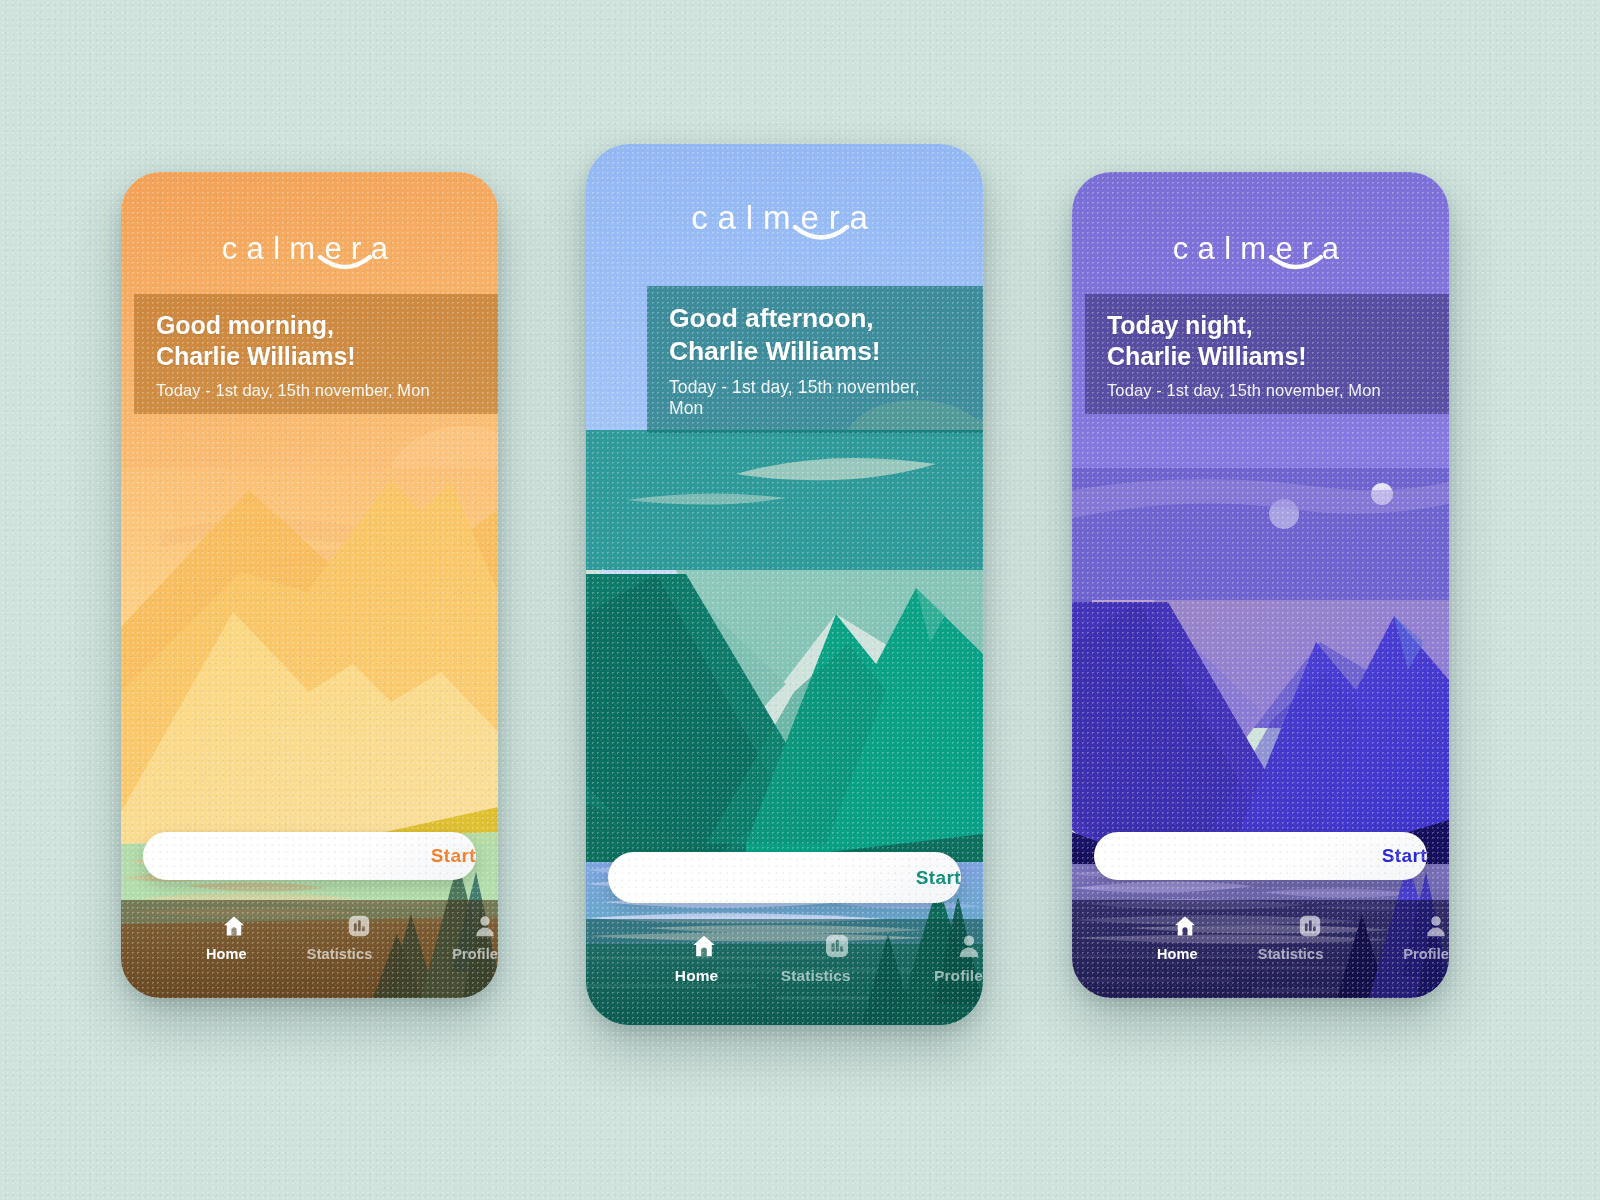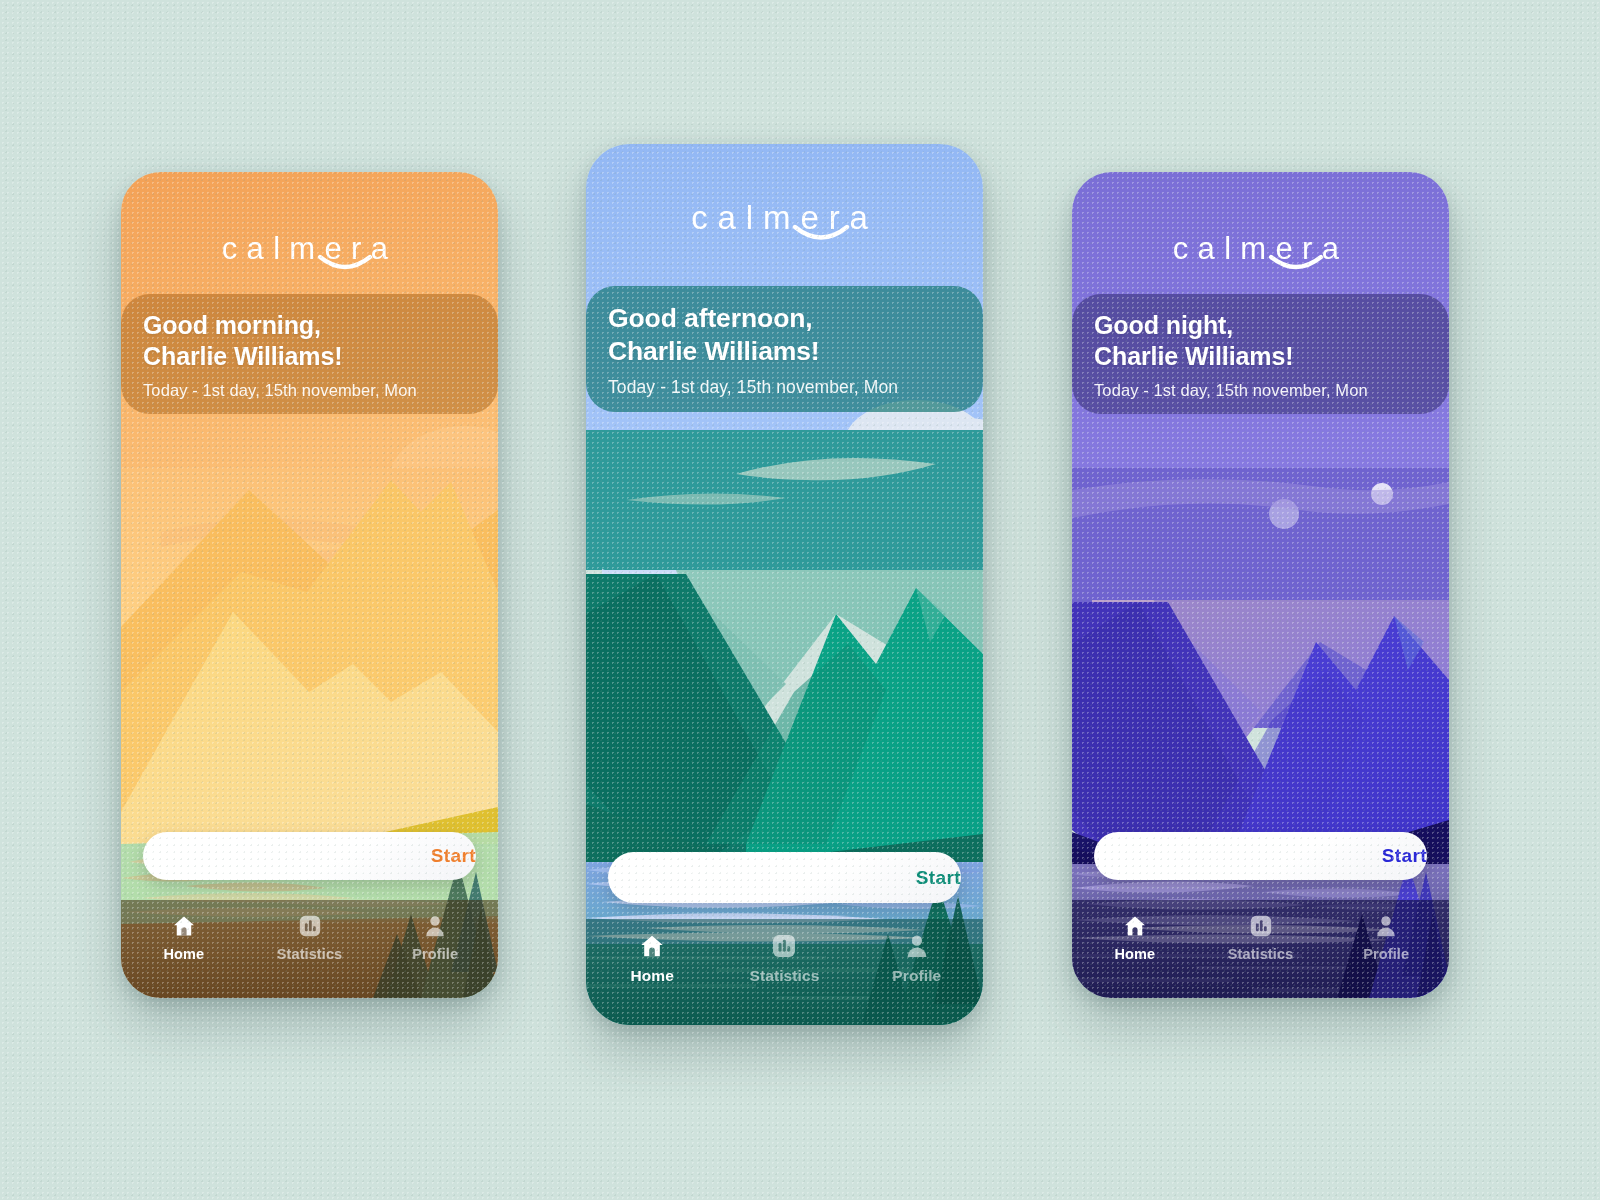--- a/index.html
+++ b/index.html
@@ -41,25 +41,24 @@
   }
   .logo-text{
     color:#fff;font-weight:400;letter-spacing:.30em;
     font-family:"Liberation Sans", sans-serif;
     line-height:1;white-space:nowrap;position:relative;
   }
   .logo-smile{position:absolute;}
 
   
   .greet{
-    position:absolute;left:0;right:0;z-index:5;
+    position:absolute;left:13px;right:0;z-index:5;
     padding:16px 24px 14px 22px;
     box-sizing:border-box;
     color:#fff;
-    border-radius:29px;
   }
   .greet h1{
     margin:0;font-size:25px;line-height:1.24;font-weight:700;
     letter-spacing:-.1px;
     text-shadow:0 1px 3px rgba(0,0,0,.10);
   }
   .greet .sub{
     margin-top:9px;font-size:16.5px;font-weight:400;color:rgba(255,255,255,.93);
     letter-spacing:.1px;
   }
@@ -80,21 +79,21 @@
   }
   #phone-afternoon .start-btn{height:51px;border-radius:28px;left:22px;right:22px;}
 
   
   .tabbar{
     position:absolute;left:0;right:0;bottom:0;z-index:7;
     display:flex;align-items:flex-start;justify-content:space-around;
     padding-top:13px;box-sizing:border-box;
   }
   .tab{
-    display:flex;flex-direction:column;align-items:center;gap:7px;
+    display:flex;flex-direction:column;align-items:flex-end;gap:7px;
     cursor:pointer;flex:1;
   }
   .tab .ti{display:block;}
   .tab .tl{font-size:14.5px;font-weight:700;letter-spacing:.1px;}
   .tab.inactive .tl{font-weight:700;}
   #phone-afternoon .tab .tl{font-size:15.5px;}
 </style>
 </head>
 <body>
 
@@ -310,21 +309,21 @@
         <path d="M397 860 L372 752 L348 860 Z" fill="#0a5a4d" opacity=".9"></path>
       </svg>
 
       <div class="logo-wrap" style="top:48px;height:50px;">
         <div class="logo-text" style="font-size:33px;">calmera</div>
         <svg class="logo-smile" width="58" height="22" viewBox="0 0 58 22" style="top:32px;left:52%;">
           <path d="M3 3 q26 21 52 0" fill="none" stroke="#fff" stroke-width="4.4" stroke-linecap="round"></path>
         </svg>
       </div>
 
-      <div class="greet" style="top:142px;background:rgba(16,116,112,0.68);">
+      <div class="greet" style="top:142px;background:rgba(16,116,112,0.68);margin-left:48px;">
         <h1>
           <span>Good afternoon,</span><br>
           <span>Charlie Williams!</span>
         </h1>
         <div class="sub">Today - 1st day, 15th november, Mon</div>
       </div>
 
       <div class="start-btn" style="top:708px;">
         <span style="color:#0d8c77;">Start</span>
       </div>
@@ -434,21 +433,21 @@
 
       <div class="logo-wrap" style="top:52px;height:48px;">
         <div class="logo-text" style="font-size:31px;">calmera</div>
         <svg class="logo-smile" width="56" height="20" viewBox="0 0 56 20" style="top:30px;left:52%;">
           <path d="M3 3 q25 20 50 0" fill="none" stroke="#fff" stroke-width="4.2" stroke-linecap="round"></path>
         </svg>
       </div>
 
       <div class="greet" style="top:122px;background:rgba(36,32,90,0.45);">
         <h1>
-          <span>Good night,</span><br>
+          <span>Today night,</span><br>
           <span>Charlie Williams!</span>
         </h1>
         <div class="sub">Today - 1st day, 15th november, Mon</div>
       </div>
 
       <div class="start-btn" style="top:660px;">
         <span style="color:#2a28d6;">Start</span>
       </div>
 
       <div class="tabbar" style="height:98px;background:rgba(14,12,64,0.62);">

